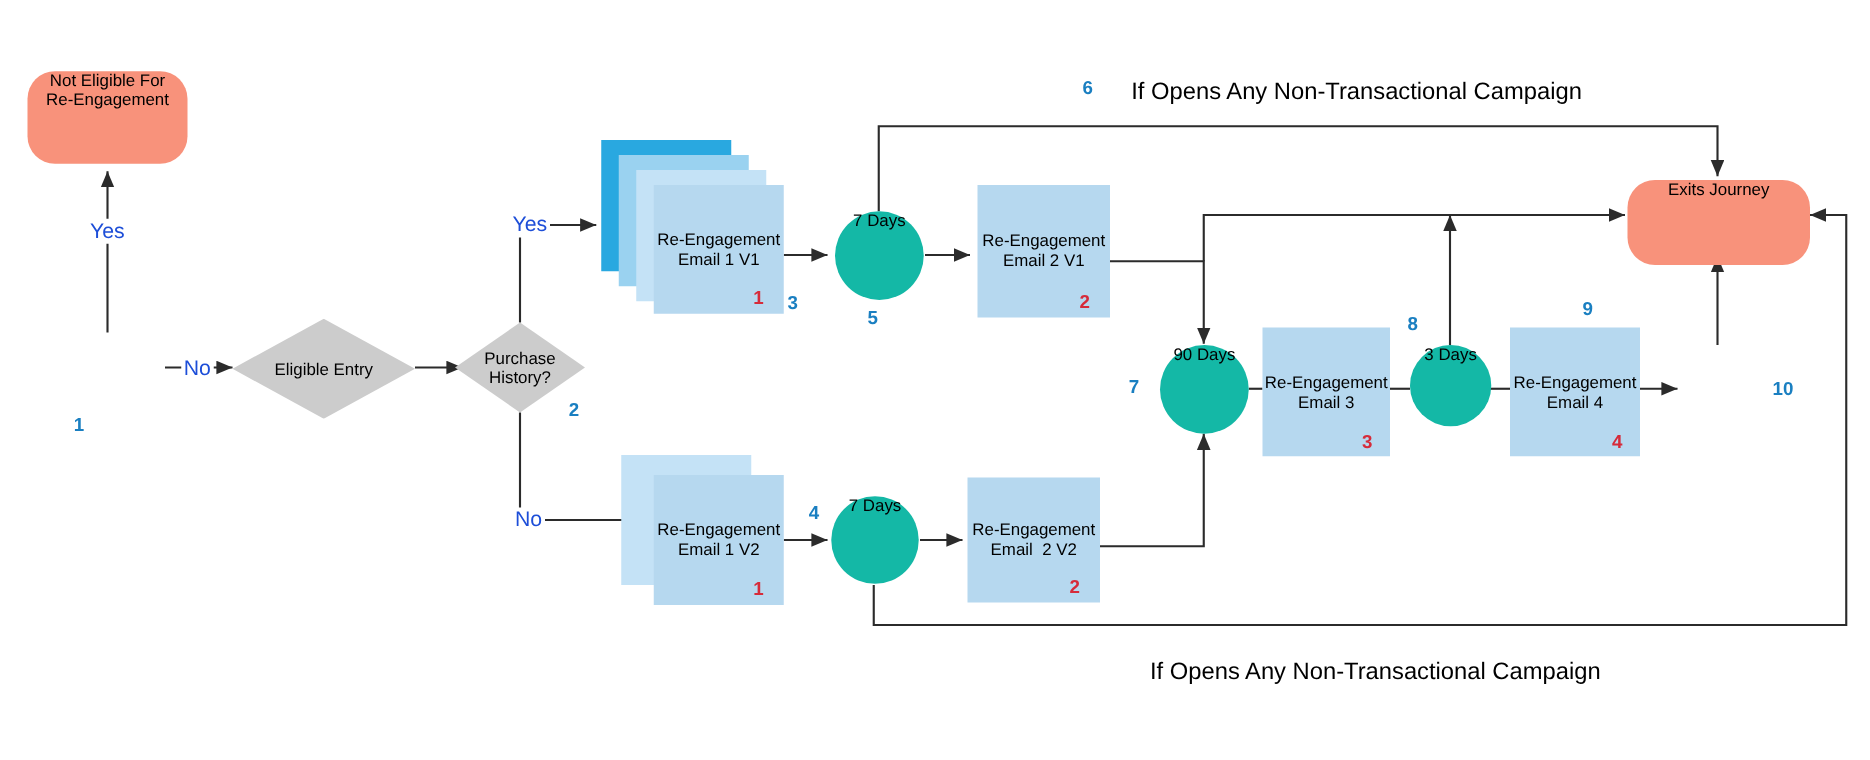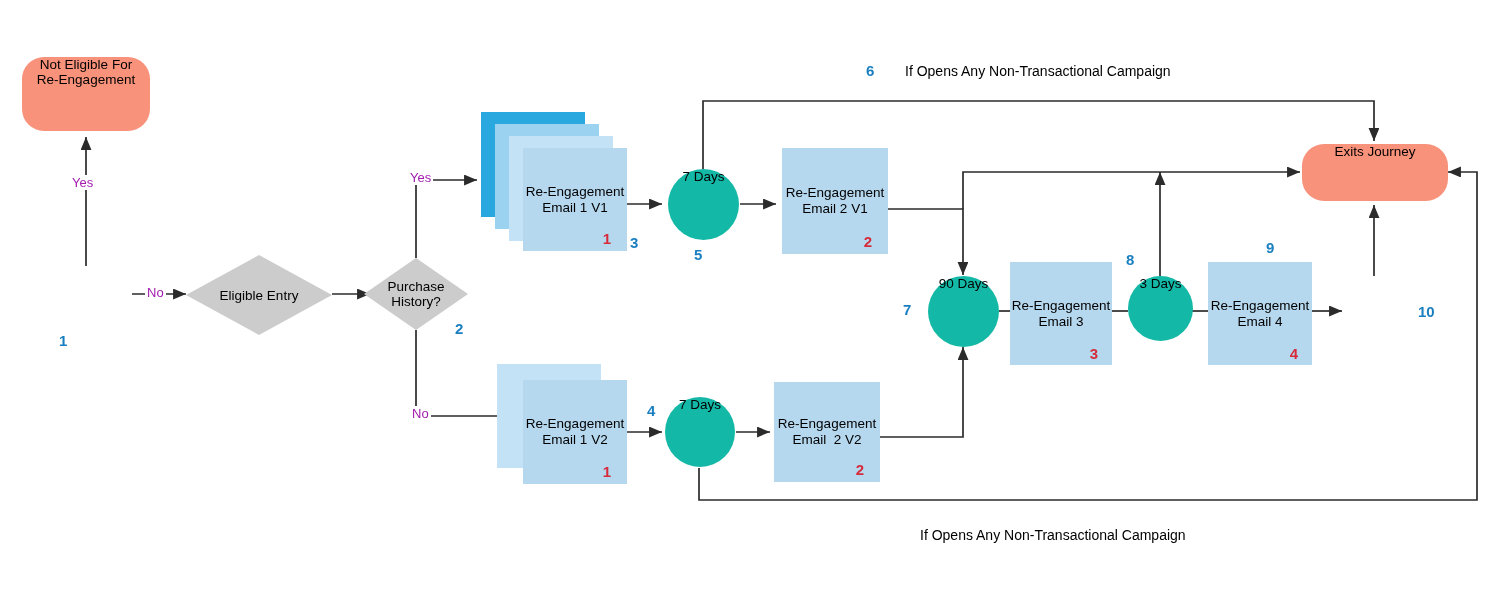--- a/index.html
+++ b/index.html
@@ -15,22 +15,22 @@
         align-items:center;justify-content:center;text-align:center;font-size:13.5px;line-height:15px;}
   .circle{border-radius:50%;background:#14b8a6;}
   .card{background:#b6d8ef;}
   .stack-l1{position:absolute;background:#29a8e0;}
   .stack-l2{position:absolute;background:#9ad2f0;}
   .stack-l3{position:absolute;background:#c4e2f6;}
   .card-text{position:absolute;left:0;right:0;top:50%;transform:translateY(-50%);text-align:center;
         font-size:13.5px;line-height:16px;white-space:pre;}
   .badge-red{position:absolute;color:#d62b3a;font-weight:bold;font-size:15px;}
   .badge-blue{position:absolute;color:#1a7fc1;font-weight:bold;font-size:15px;}
-  .edge-label{position:absolute;font-size:13px;color:#a21caf;background:#fff;padding:0 2px;white-space:nowrap;}
-  .note{position:absolute;font-size:14px;color:#000;white-space:nowrap;}
+  .edge-label{position:absolute;font-size:17px;color:#1d4ed8;background:#fff;padding:0 2px;white-space:nowrap;}
+  .note{position:absolute;font-size:19px;color:#000;white-space:nowrap;}
 </style>
 </head>
 <body>
 
 <div id="canvas">
 
   <svg class="edges" viewBox="0 0 1496 608">
     <defs>
       <marker id="ah" markerWidth="9" markerHeight="9" refX="7.6" refY="3.2" orient="auto" markerUnits="strokeWidth">
         <path d="M0,0 L0,6.4 L7.6,3.2 z" fill="#2b2b2b"></path>
@@ -164,21 +164,21 @@
 
   <div style="position:absolute;left:1208px;top:262px;width:104px;height:103px;" class="card">
     <div class="card-text">Re-Engagement
 Email 4</div>
     <span class="badge-red" style="right:14px;bottom:3px;">4</span>
   </div>
   <span class="badge-blue" style="left:1266px;top:239px;">9</span>
 
   <span class="badge-blue" style="left:1418px;top:303px;">10</span>
 
-  <div class="node terminator" style="left:1302px;top:144px;width:146px;height:57px;">
+  <div class="node terminator" style="left:1302px;top:144px;width:146px;height:68px;">
     <span>Exits Journey</span>
   </div>
 
   <span class="edge-label" style="left:70px;top:175px;">Yes</span>
   <span class="edge-label" style="left:145px;top:285px;">No</span>
   <span class="edge-label" style="left:408px;top:170px;">Yes</span>
   <span class="edge-label" style="left:410px;top:406px;">No</span>
 
   <span class="badge-blue" style="left:866px;top:62px;">6</span>
   <span class="note" style="left:905px;top:63px;">If Opens Any Non-Transactional Campaign</span>

